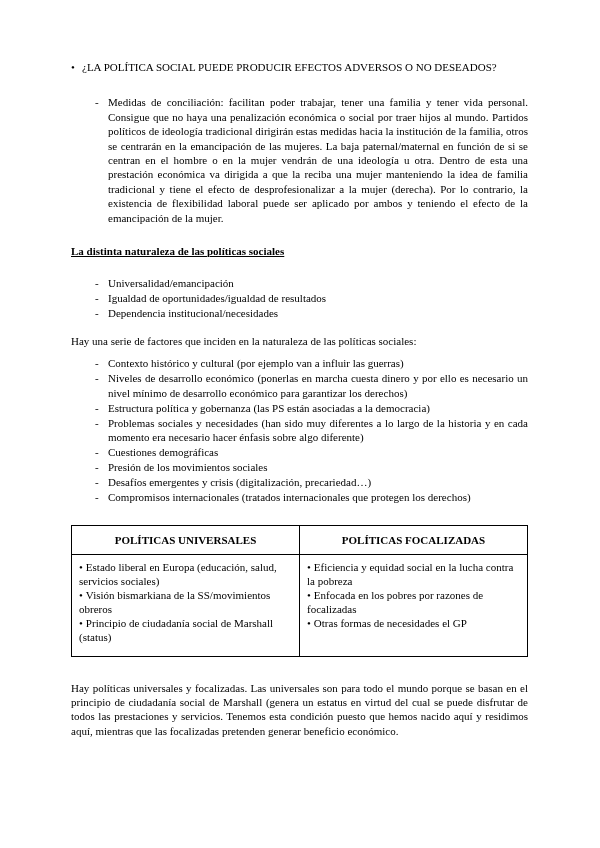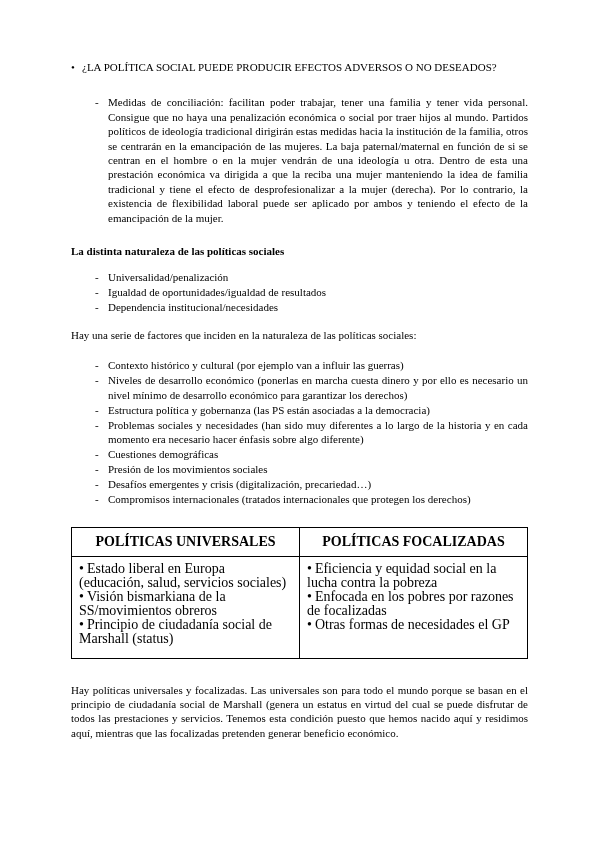--- a/index.html
+++ b/index.html
@@ -20,34 +20,34 @@
 
   .title-line { display:flex; margin-bottom:21px; }
   .t-marker { width:11px; flex:none; }
 
   .hang { display:flex; }
   .hang .marker { width:13px; flex:none; }
   .hang-body { flex:1; }
 
   .para-conciliacion { margin-left:24px; margin-bottom:19px; }
 
-  .heading { font-weight:bold; margin-bottom:12px; }
+  .heading { font-weight:bold; margin-bottom:18px;text-decoration:underline; }
 
   .dash-list { margin-left:24px; }
   .dash-list .li { margin-bottom:0.6px; }
   .list1 { margin-bottom:13px; }
-  .intro { margin-bottom:16px; }
+  .intro { margin-bottom:8px; }
   .list2 { margin-bottom:20px; }
 
   table.policies {
     border-collapse:collapse;
     width:100%;
     table-layout:fixed;
     margin-bottom:24px;
-    font-size:14px;
+    font-size:11px;
   }
   .policies th, .policies td { border:1px solid #000; }
   .policies th {
     font-weight:bold;
     text-align:center;
     padding:7px 4px;
     line-height:14px;
   }
   .policies td {
     vertical-align:top;
@@ -72,21 +72,21 @@
   <div class="hang para-conciliacion">
     <span class="marker">-</span>
     <div class="hang-body just"><b>Medidas de conciliación:</b><span> facilitan poder trabajar, tener una familia y tener vida personal. Consigue que no haya una penalización económica o social por traer hijos al mundo. Partidos políticos de ideología tradicional dirigirán estas medidas hacia la institución de la familia, otros se centrarán en la emancipación de las mujeres. La baja paternal/maternal en función de si se centran en el hombre o en la mujer vendrán de una ideología u otra. Dentro de esta una prestación económica va dirigida a que la reciba una mujer manteniendo la idea de familia tradicional y tiene el efecto de desprofesionalizar a la mujer (derecha). Por lo contrario, la existencia de flexibilidad laboral puede ser aplicado por ambos y teniendo el efecto de la emancipación de la mujer.</span></div>
   </div>
 
   <div class="heading">La distinta naturaleza de las políticas sociales</div>
 
   <div class="dash-list list1">
     <div class="hang li">
       <span class="marker">-</span>
-      <div class="hang-body">Universalidad/penalización</div>
+      <div class="hang-body">Universalidad/emancipación</div>
     </div>
     <div class="hang li">
       <span class="marker">-</span>
       <div class="hang-body">Igualdad de oportunidades/igualdad de resultados</div>
     </div>
     <div class="hang li">
       <span class="marker">-</span>
       <div class="hang-body">Dependencia institucional/necesidades</div>
     </div>
   </div>

